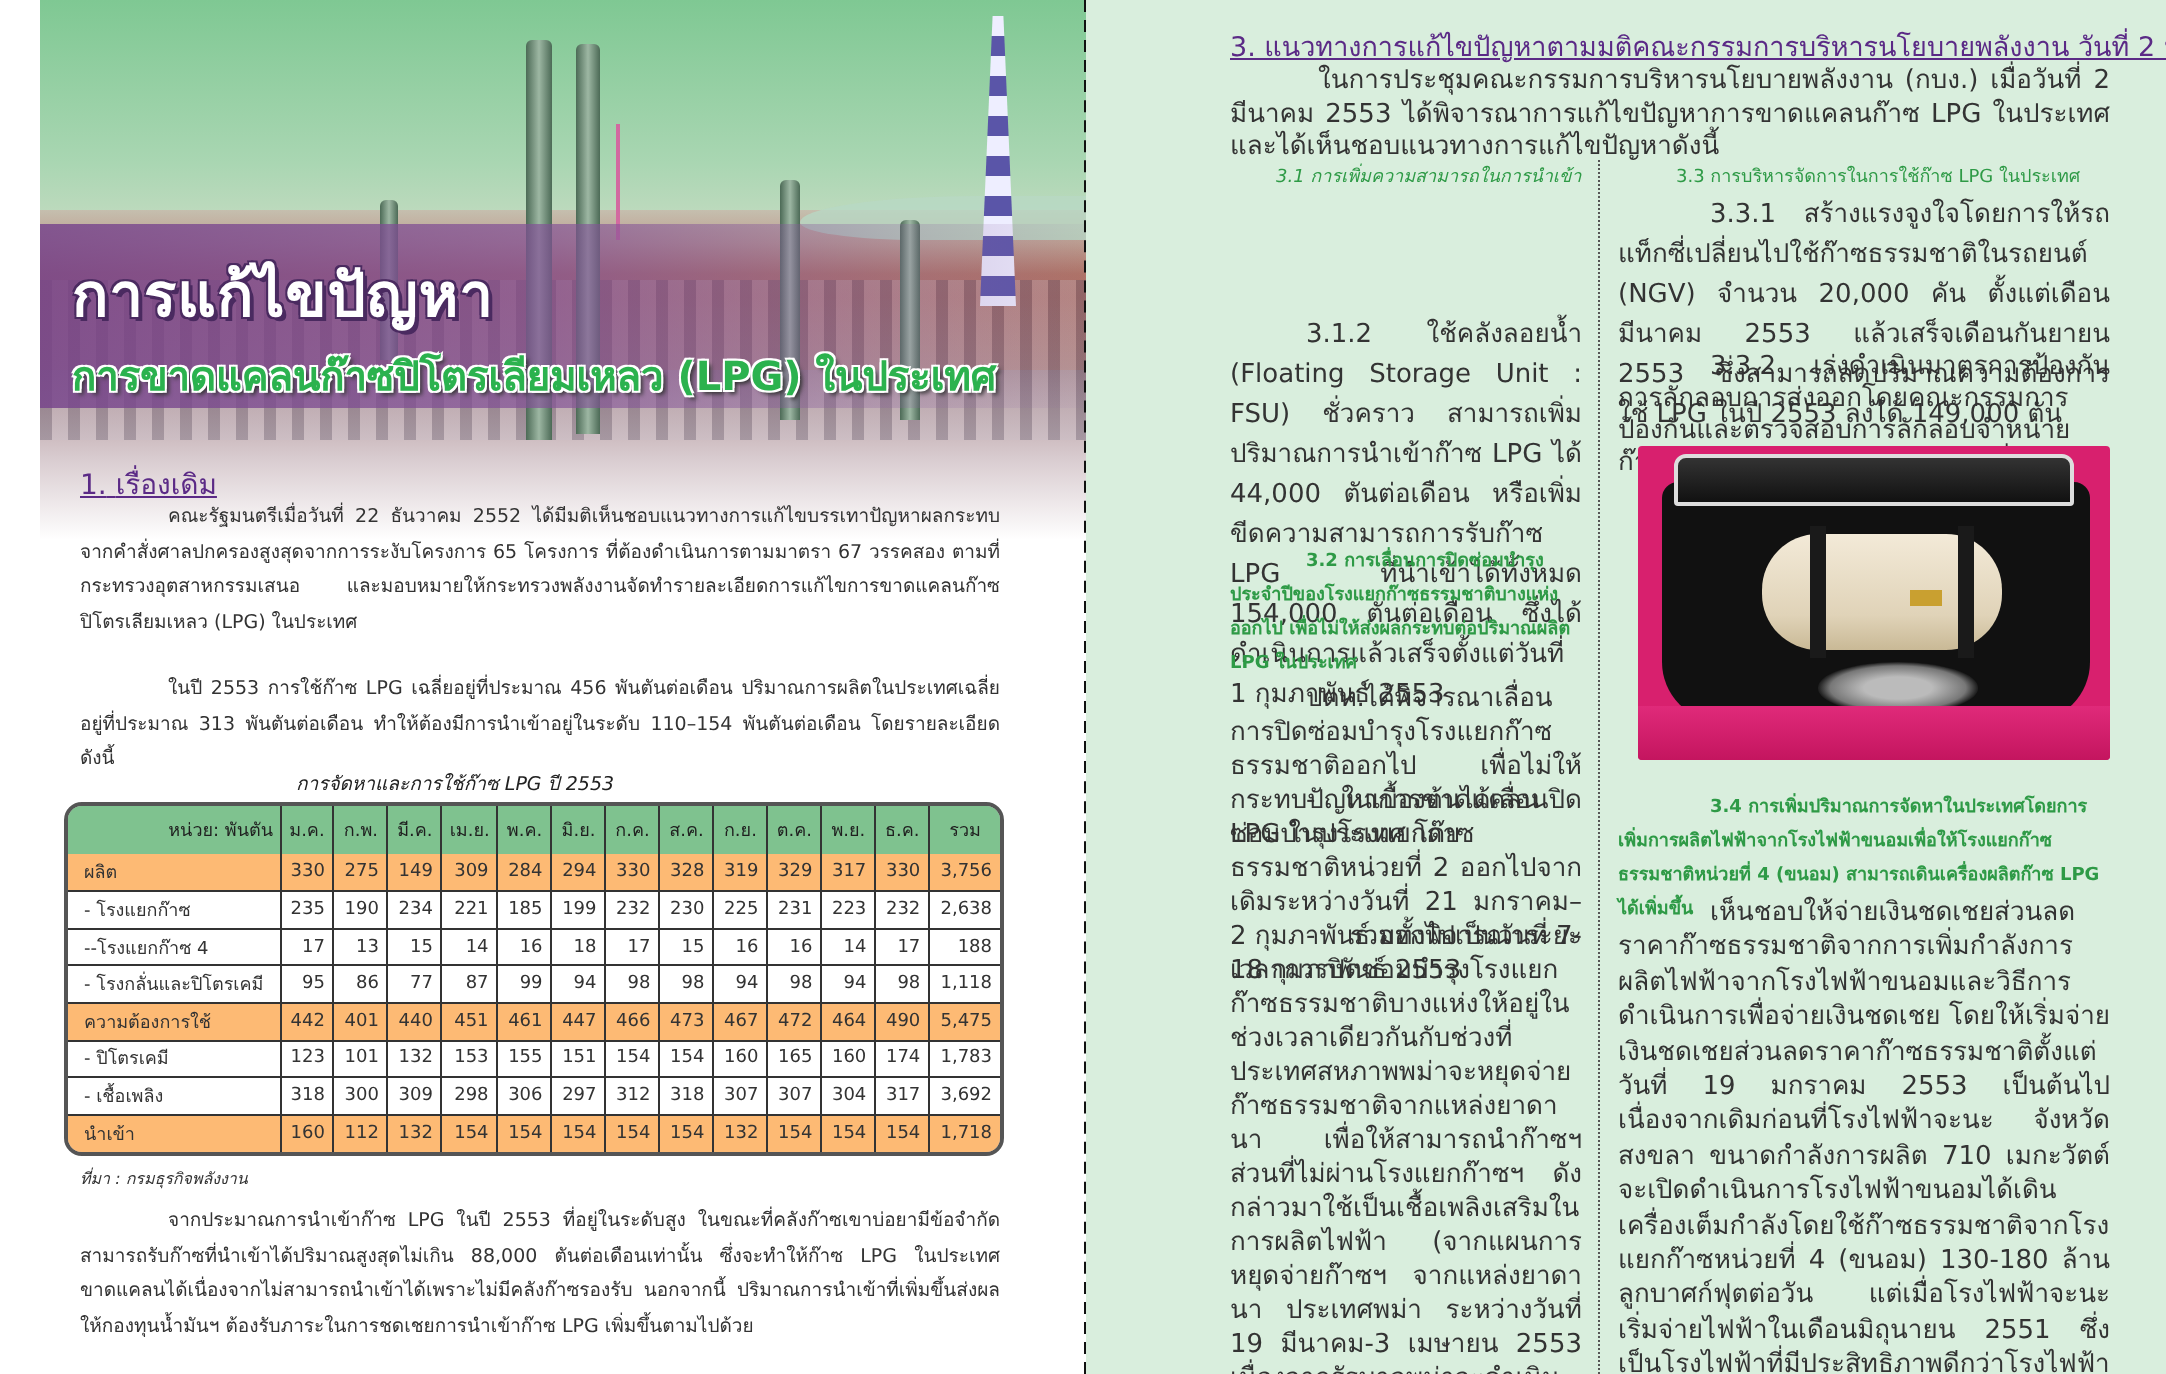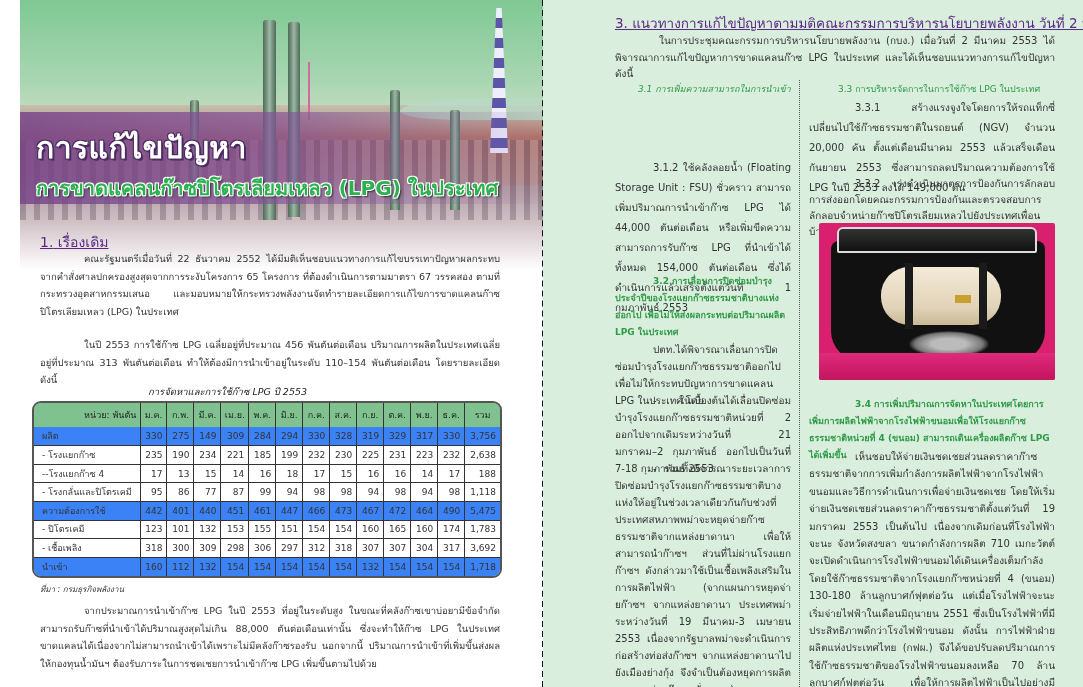--- a/index.html
+++ b/index.html
@@ -52,33 +52,33 @@
     border: 2px solid #555; border-radius: 9px; overflow: hidden;
     box-shadow: inset 0 0 0 1px #aaa;
   }
   table.lpg { border-collapse: collapse; width: 100%; height: 100%; font-size: 9px; }
   table.lpg th { background: #7fc28f; color: #1f1f1f; font-weight: normal; height: 24px; border-right: 1px solid #333; text-align: center; padding: 0 3px; }
   table.lpg th:first-child { text-align: right; padding-left: 8px; width: 106px; }
   table.lpg th:last-child { border-right: none; }
   table.lpg td { border-right: 1px solid #333; border-top: 1px solid #333; text-align: right; padding: 0 4px; height: 18px; color: #333; }
   table.lpg td:first-child { text-align: left; padding-left: 8px; }
   table.lpg td:last-child { border-right: none; }
-  table.lpg tr.main td { background: #3b82f6; }
+  table.lpg tr.main td { background: #fdba74; }
   table.lpg tr.sub td { background: #fff; }
   table.lpg tr.first td { border-top: none; }
 
   .source { position: absolute; left: 20px; top: 583px; font-size: 8px; font-style: italic; color: #333; }
 
   
   .divider { position: absolute; left: 542px; top: 0; width: 0; height: 687px; border-left: 2px dashed #111; }
 
   
   .right-page { position: absolute; left: 543px; top: 0; width: 540px; height: 687px; background: #d9eedd; }
   .r-head { position: absolute; left: 72px; top: 12px; font-size: 13.5px; color: #5b2a86; text-decoration: underline; white-space: nowrap; }
-  .r-para { position: absolute; font-size: 10px; line-height: 16.5px; color: #333; text-align: justify; }
+  .r-para { position: absolute; font-size: 13px; line-height: 16.5px; color: #333; text-align: justify; }
   .r-sub { position: absolute; font-size: 9px; line-height: 17px; color: #2e9a46; }
   .r-sub.bold { font-weight: bold; }
   .col-divider { position: absolute; left: 256px; top: 80px; height: 607px; border-left: 1.5px dotted #555; }
 
   .photo { position: absolute; left: 276px; top: 223px; width: 236px; height: 157px; background: #d8206e; overflow: hidden; border-radius: 2px; }
   .photo .trunk { position:absolute; left:12px; top:18px; width:214px; height:120px; background:#111; border-radius: 8px 8px 30px 30px; }
   .photo .lid { position:absolute; left:18px; top:4px; width:200px; height:26px; background: linear-gradient(#333,#111); border:2px solid #ddd; border-radius: 6px 6px 2px 2px; }
   .photo .tank { position:absolute; left:62px; top:44px; width:120px; height:58px; background: linear-gradient(180deg,#f3ead8,#e0d3b8 70%,#c9b996); border-radius: 28px; }
   .photo .strap { position:absolute; top:40px; width:8px; height:66px; background:#1a1a1a; }
   .photo .strap.a { left: 86px; } .photo .strap.b { left: 160px; }

